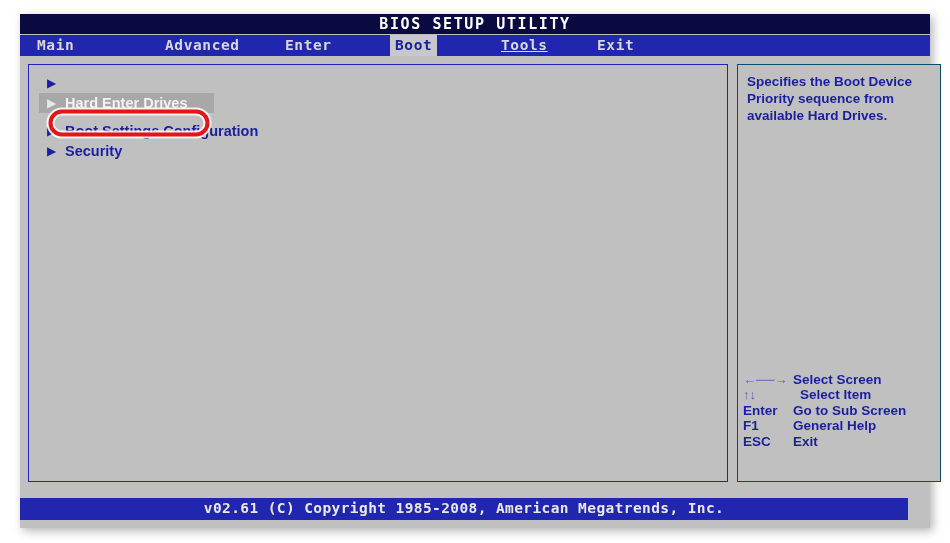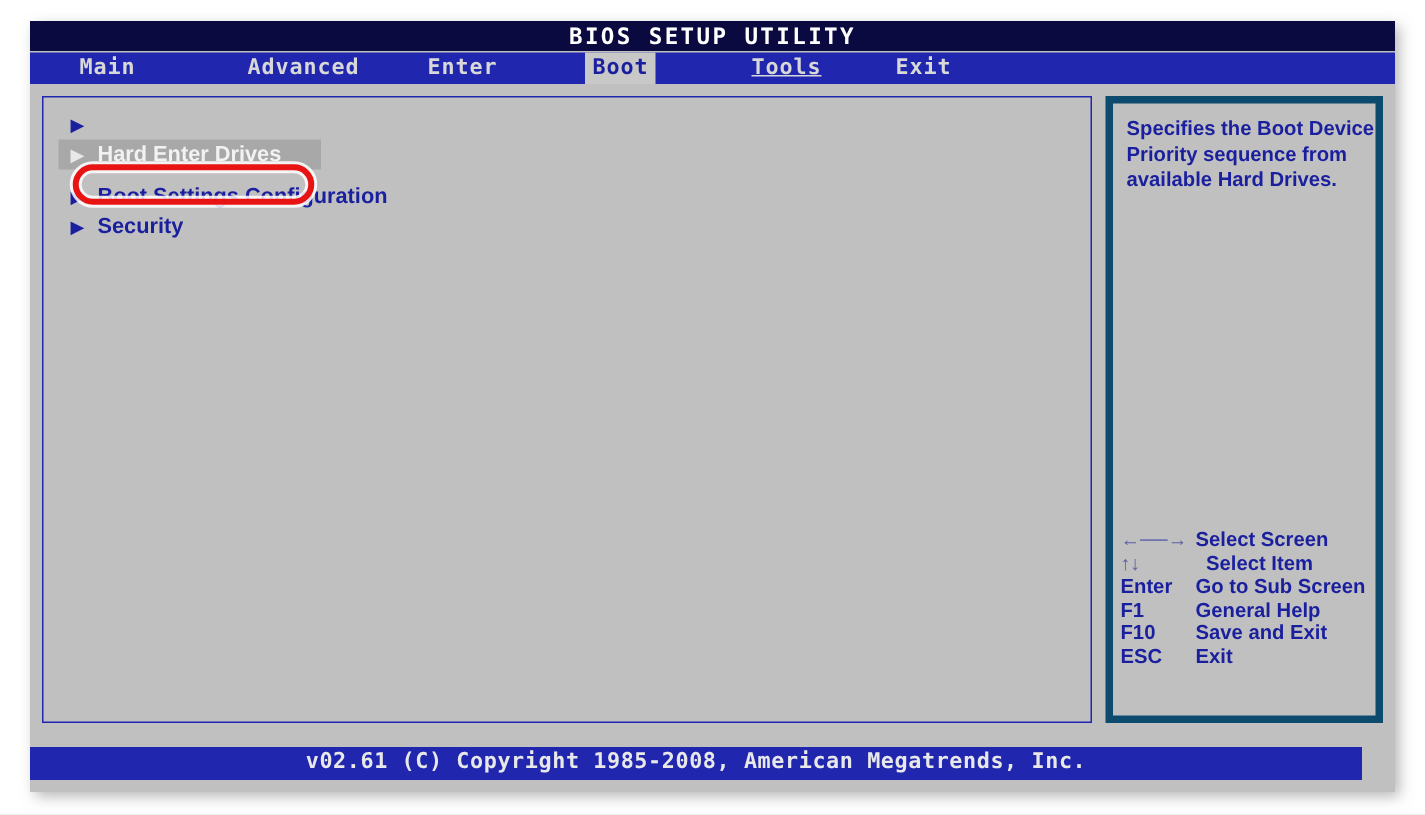--- a/index.html
+++ b/index.html
@@ -123,22 +123,22 @@
     width: 175px;
   }
   .menu-row.selected .tri { color: #e8e8e8; }
   .menu-row.selected .lbl { color: #f2f2f2; }
   .menu-gap { height: 8px; }
 
   
   #help-panel {
     position: absolute;
     left: 717px; top: 8px;
-    width: 185px; height: 418px;
-    border: 5px solid #0c4a6e;
+    width: 204px; height: 418px;
+    border: 1px solid #0c4a6e;
     box-sizing: border-box;
     background: #c0c0c0;
     overflow: hidden;
   }
   #help-text {
     position: absolute;
     left: 9px; top: 8px;
     width: 166px;
     font-family: "Liberation Sans", sans-serif;
     font-weight: bold;
@@ -212,21 +212,21 @@
 </head>
 <body>
 
 <div id="bios-window">
 
   <div id="titlebar">
     <div id="title-text">BIOS SETUP UTILITY</div>
   </div>
 
   <div id="menubar">
-      <div class="menu-tab" style="left: 28px;">Main</div>
+      <div class="menu-tab" style="left: 12px;">Main</div>
       <div class="menu-tab" style="left: 140px;">Advanced</div>
       <div class="menu-tab" style="left: 260px;">Enter</div>
       <div class="menu-tab active" style="left: 370px;">Boot</div>
       <div class="menu-tab" style="left: 476px; text-decoration: underline;">Tools</div>
       <div class="menu-tab" style="left: 572px;">Exit</div>
     </div>
 
   <div id="body-area">
 
     <div id="main-panel">
@@ -250,21 +250,20 @@
         </div>
     </div>
 
     <div id="help-panel">
       <div id="help-text">Specifies the Boot Device Priority sequence from available Hard Drives.</div>
       <div id="legend">
           <div class="legend-row"><span class="key glyph">←──→</span><span class="desc">Select Screen</span></div>
           <div class="legend-row"><span class="key glyph">↑↓</span><span class="desc ind">Select Item</span></div>
           <div class="legend-row"><span class="key">Enter</span><span class="desc">Go to Sub Screen</span></div>
           <div class="legend-row"><span class="key">F1</span><span class="desc">General Help</span></div>
-          <div class="legend-row"><span class="key">F10</span><span class="desc">Save and Exit</span></div>
           <div class="legend-row"><span class="key">ESC</span><span class="desc">Exit</span></div>
         </div>
     </div>
 
   </div>
 
   <div id="footer">
     <div id="footer-text">v02.61 (C) Copyright 1985-2008, American Megatrends, Inc.</div>
   </div>
 

